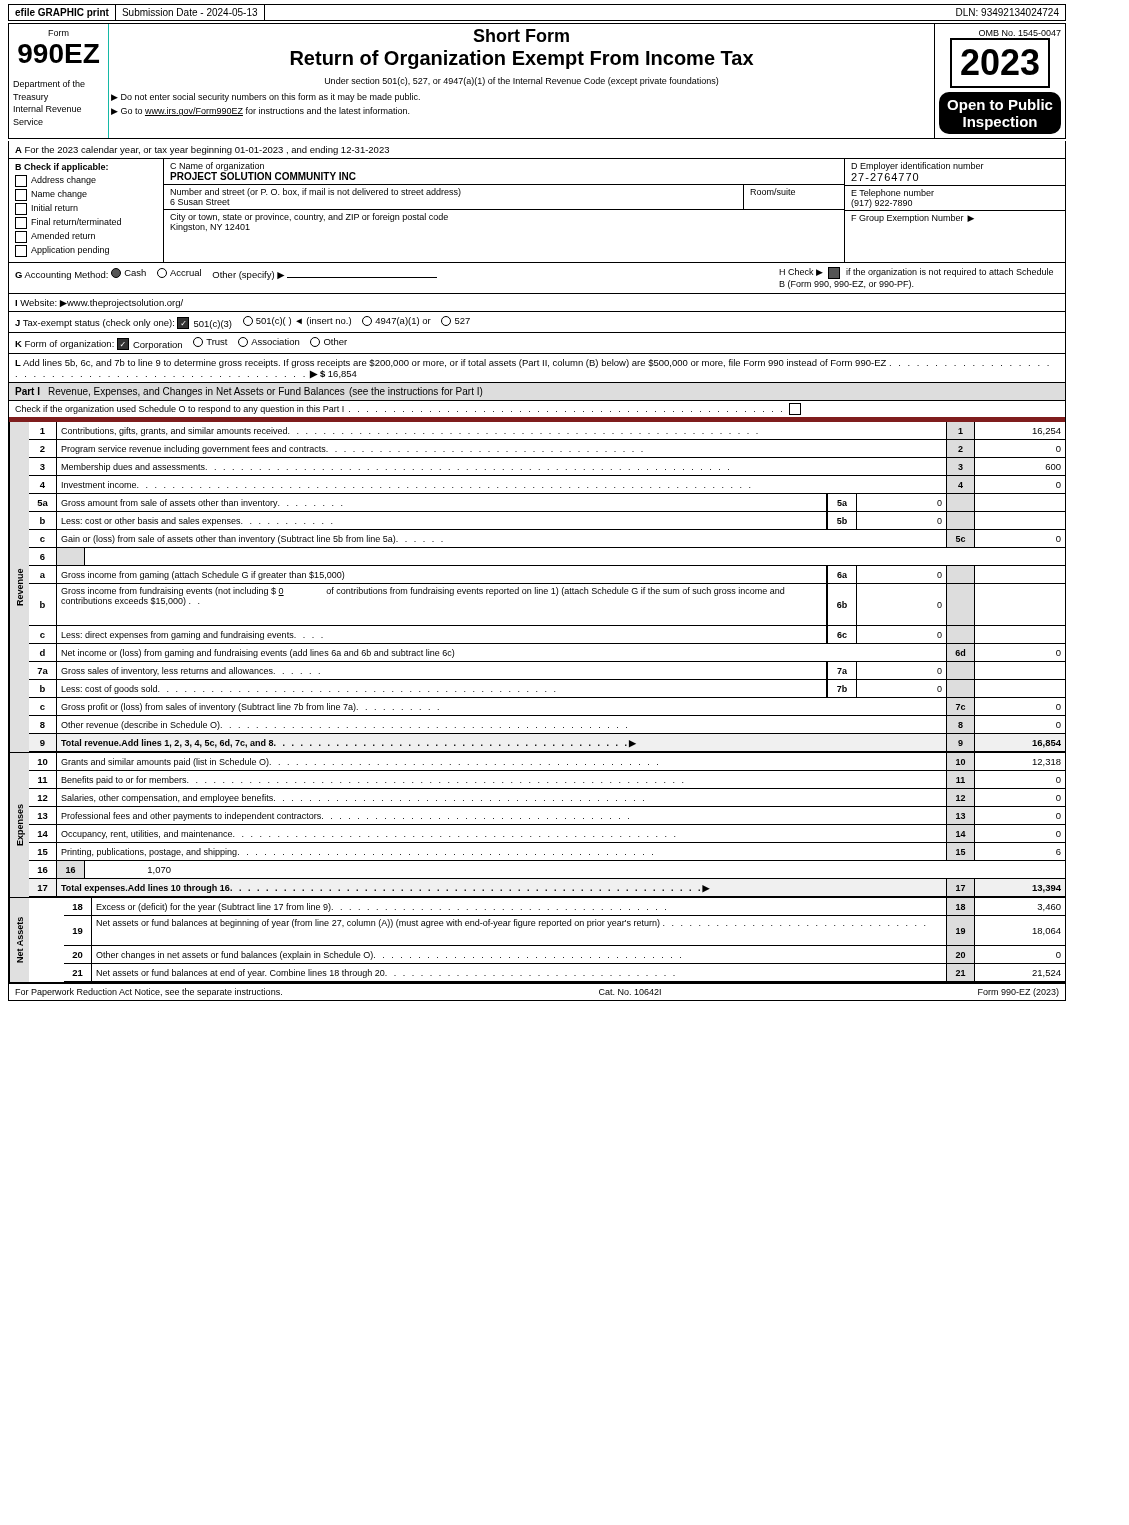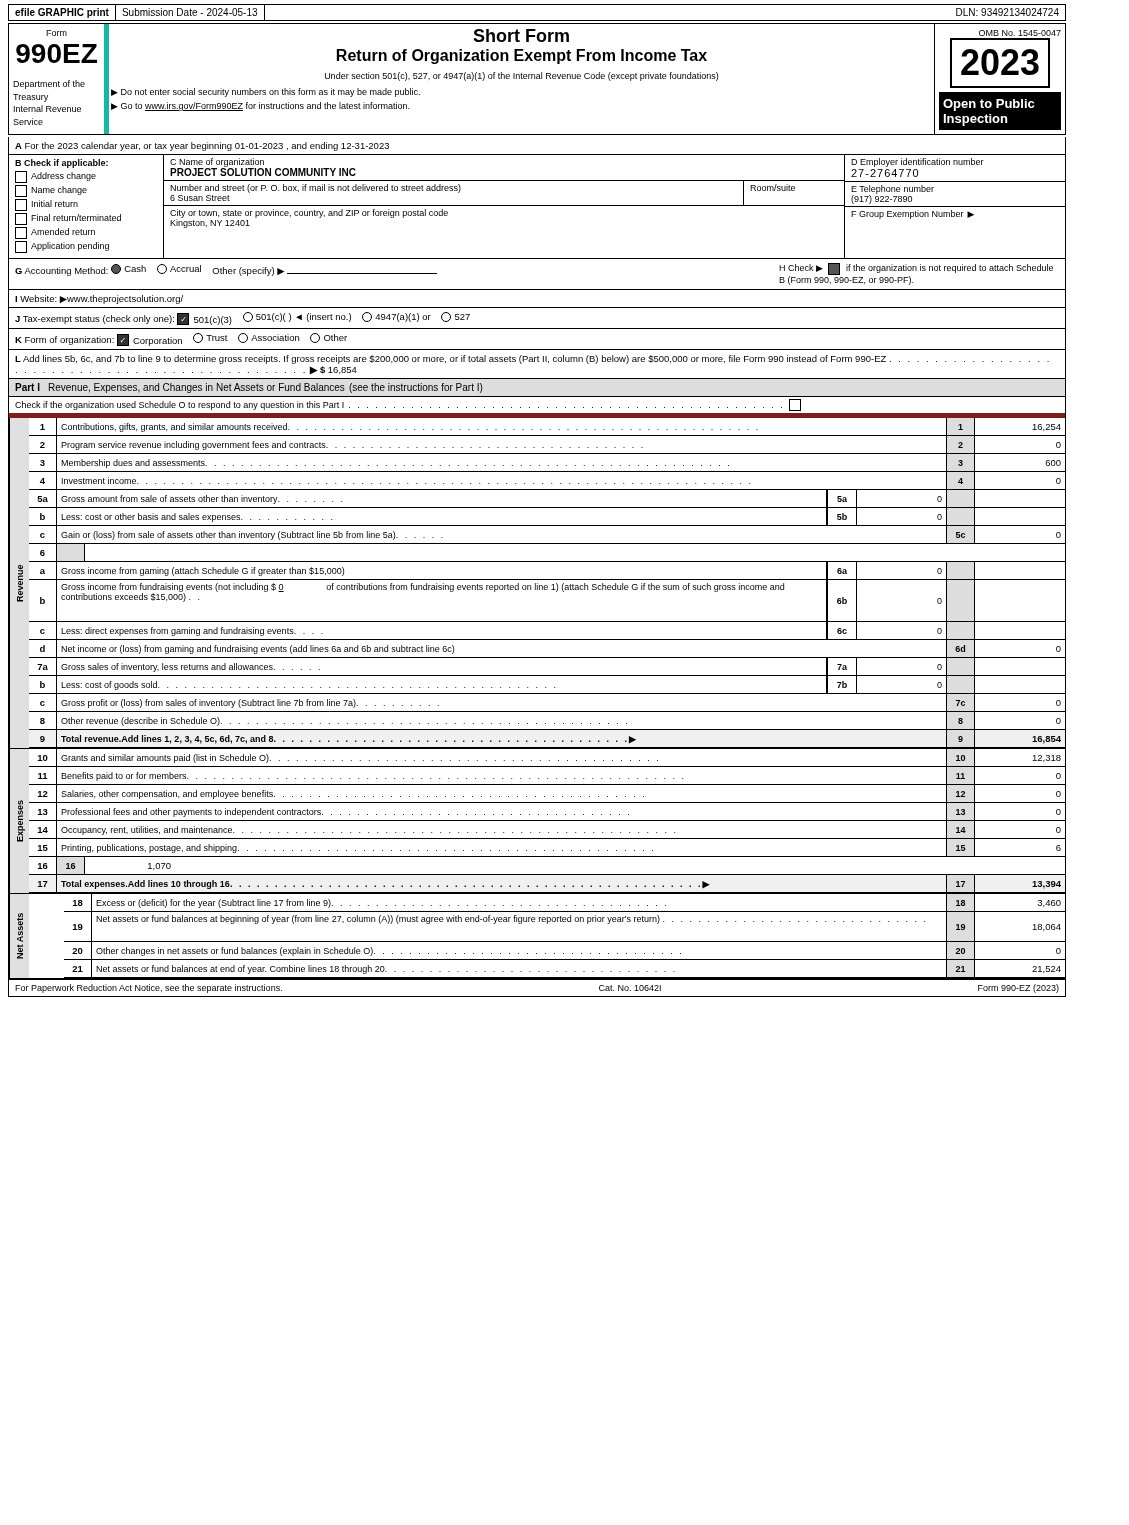--- a/index.html
+++ b/index.html
@@ -8,28 +8,28 @@
     .page { width: 1074px; padding: 4px 8px; }
     
     
     .top-bar { display: flex; border: 1px solid black; margin-bottom: 2px; }
     .top-bar-section { padding: 2px 6px; border-right: 1px solid black; font-size: 10px; }
     .top-bar-section:last-child { border-right: none; }
     .top-bar-graphic { font-weight: bold; }
     
     
     .title-area { display: flex; border: 1px solid black; margin-bottom: 2px; }
-    .title-left { width: 100px; padding: 4px; border-right: 5px solid #14b8a6; text-align: center; }
+    .title-left { width: 100px; padding: 4px; border-right: 1px solid #14b8a6; text-align: center; }
     .title-center { flex: 1; text-align: center; padding: 2px; border-right: 1px solid black; }
     .title-right { width: 130px; padding: 4px; text-align: center; }
     .form-number { font-size: 28px; font-weight: bold; }
     .form-title-big { font-size: 18px; font-weight: bold; }
-    .form-subtitle { font-size: 16px; font-weight: bold; }
+    .form-subtitle { font-size: 20px; font-weight: bold; }
     .year-box { font-size: 36px; font-weight: bold; border: 2px solid black; display: inline-block; padding: 2px 8px; }
-    .open-to-public { background: black; color: white; font-weight: bold; font-size: 13px; padding: 4px; text-align: left; margin-top: 4px; }
+    .open-to-public { background: black; color: white; font-weight: bold; font-size: 15px; padding: 4px; text-align: center; margin-top: 4px; border-radius: 10px; }
     
     .dept-info { font-size: 9px; line-height: 1.4; }
     
     .check-row { display: flex; align-items: flex-start; margin: 2px 0; font-size: 9px; }
     .check-box { width: 12px; height: 12px; border: 1px solid black; display: inline-block; margin-right: 4px; flex-shrink: 0; font-size: 8px; display: flex; align-items: center; justify-content: center; }
     .checked { background: #333; color: white; }
     
     
     .table-row { display: flex; border-bottom: 1px solid black; align-items: stretch; min-height: 18px; }
     .row-num { width: 28px; border-right: 1px solid black; display: flex; align-items: center; justify-content: center; font-size: 9.5px; font-weight: bold; padding: 2px; }

